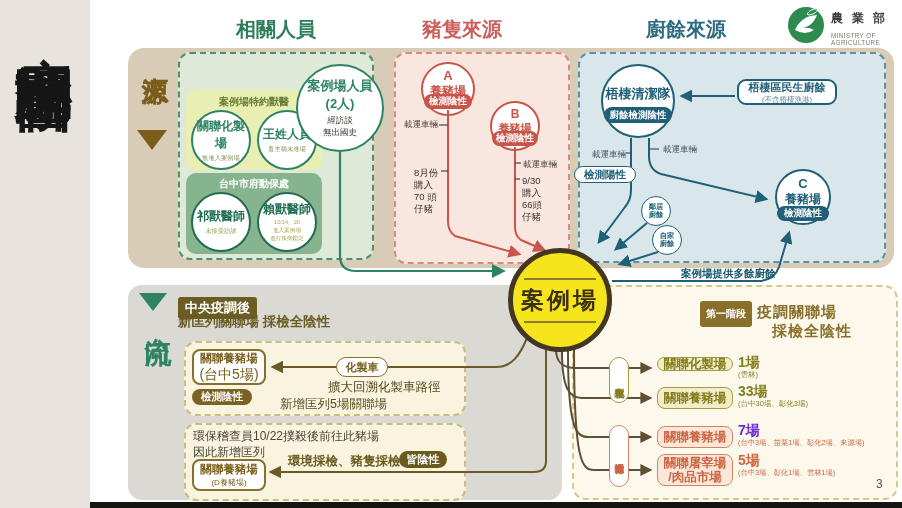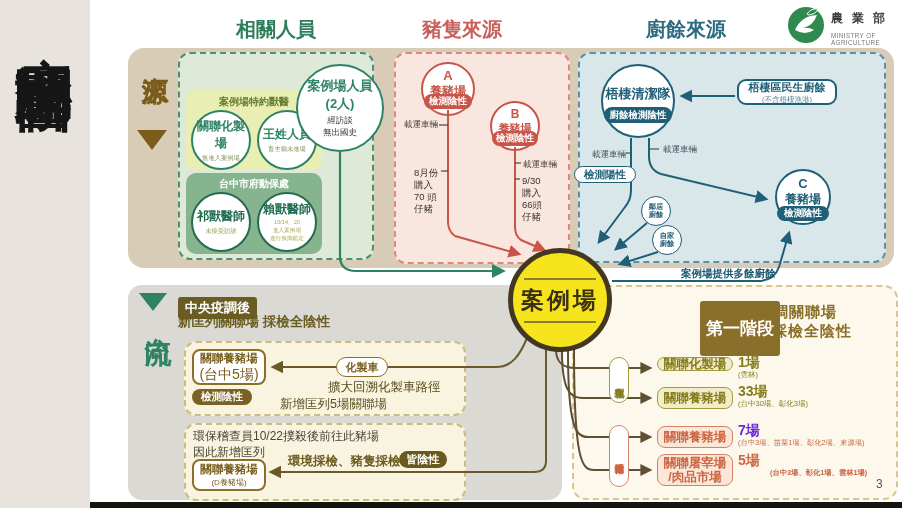--- a/index.html
+++ b/index.html
@@ -158,21 +158,21 @@
   <div class="abs" style="left:193px;top:428px;font-size:12px;color:#4a4538;z-index:3;">環保稽查員10/22撲殺後前往此豬場</div>
   <div class="abs" style="left:193px;top:444px;font-size:12px;color:#4a4538;z-index:3;">因此新增匡列</div>
   <div class="panel ctr" style="left:192px;top:459px;width:74px;height:32px;background:#fff;border:2px solid #8a6f2a;border-radius:8px;flex-direction:column;display:flex;z-index:3;">
     <div style="font-size:11.5px;font-weight:bold;color:#7a5f1c;">關聯養豬場</div>
     <div style="font-size:8px;color:#7a5f1c;">(D養豬場)</div>
   </div>
   <div class="abs z6" style="left:288px;top:453px;font-size:12.5px;font-weight:bold;color:#6b5a1e;">環境採檢、豬隻採檢</div>
   <div class="pill z6" style="left:399px;top:451px;width:48px;height:17px;background:#6b5a1e;color:#fff;font-size:11px;">皆陰性</div>
 
   <div class="panel" style="left:572px;top:285px;width:326px;height:215px;background:#fcf8eb;border:2px dashed #d5c78d;border-radius:14px;"></div>
-  <div class="abs" style="left:700px;top:301px;padding:16px 6px;background:#8a6f2a;color:#fff;font-size:17px;font-weight:bold;border-radius:3px;z-index:2;text-align:center;">第一階段</div>
+  <div class="abs" style="left:700px;top:301px;padding:6px 6px;background:#8a6f2a;color:#fff;font-size:10px;font-weight:bold;border-radius:3px;z-index:2;text-align:center;">第一階段</div>
   <div class="abs" style="left:757px;top:303px;font-size:15px;font-weight:bold;color:#8a6f2a;letter-spacing:1px;z-index:2;">疫調關聯場</div>
   <div class="abs" style="left:772px;top:322px;font-size:15px;font-weight:bold;color:#8a6f2a;letter-spacing:1px;z-index:2;">採檢全陰性</div>
 
   <div class="pill vtext z6" style="left:609px;top:357px;width:20px;height:46px;background:#fff;border:1.5px solid #a59b3e;color:#857c1e;font-size:10px;border-radius:11px;font-weight:bold;">化製車</div>
   <div class="pill vtext z6" style="left:609px;top:425px;width:20px;height:62px;background:#fff;border:1.5px solid #d4836a;color:#cc6644;font-size:9.5px;border-radius:11px;font-weight:bold;">活豬運輸車</div>
 
   <div class="pill z6" style="left:657px;top:357px;width:76px;height:14px;background:#f2edc8;border:1.5px solid #a59b3e;color:#857c1e;font-size:12.5px;border-radius:8px;">關聯化製場</div>
   <div class="abs" style="left:738px;top:354px;font-size:14px;font-weight:bold;color:#857c1e;z-index:2;">1場</div>
   <div class="abs" style="left:738px;top:370px;font-size:7.5px;color:#857c1e;z-index:2;">(雲林)</div>
 
@@ -182,21 +182,21 @@
 
   <div class="pill z6" style="left:657px;top:426px;width:76px;height:22px;background:#fbe7d8;border:1.5px solid #d4836a;color:#cc6644;font-size:12.5px;border-radius:8px;">關聯養豬場</div>
   <div class="abs" style="left:738px;top:422px;font-size:14px;font-weight:bold;color:#6d28d9;z-index:2;text-align:center;">7場</div>
   <div class="abs" style="left:738px;top:438px;font-size:7.3px;color:#cc6644;z-index:2;">(台中3場、苗栗1場、彰化2場、來源場)</div>
 
   <div class="pill z6" style="left:657px;top:454px;width:76px;height:32px;background:#fbe7d8;border:1.5px solid #d4836a;color:#cc6644;font-size:12.5px;border-radius:8px;flex-direction:column;">
     <div style="line-height:14px;">關聯屠宰場</div>
     <div style="line-height:14px;">/肉品市場</div>
   </div>
   <div class="abs" style="left:738px;top:452px;font-size:14px;font-weight:bold;color:#cc6644;z-index:2;">5場</div>
-  <div class="abs" style="left:770px;top:468px;font-size:7.3px;color:#cc6644;z-index:2;font-weight:bold;">(台中3場、彰化1場、雲林1場)</div>
+  <div class="abs" style="left:738px;top:468px;font-size:7.3px;color:#cc6644;z-index:2;">(台中3場、彰化1場、雲林1場)</div>
 
   <svg class="overlay" width="902" height="508" viewBox="0 0 902 508">
     <defs>
       <marker id="ar-g" viewBox="0 0 10 10" refX="8" refY="5" markerWidth="6.5" markerHeight="6.5" orient="auto-start-reverse">
           <path d="M0,0L10,5L0,10z" fill="#2e8364"></path>
         </marker>
       <marker id="ar-r" viewBox="0 0 10 10" refX="8" refY="5" markerWidth="6.5" markerHeight="6.5" orient="auto-start-reverse">
           <path d="M0,0L10,5L0,10z" fill="#c9554a"></path>
         </marker>
       <marker id="ar-t" viewBox="0 0 10 10" refX="8" refY="5" markerWidth="6.5" markerHeight="6.5" orient="auto-start-reverse">

